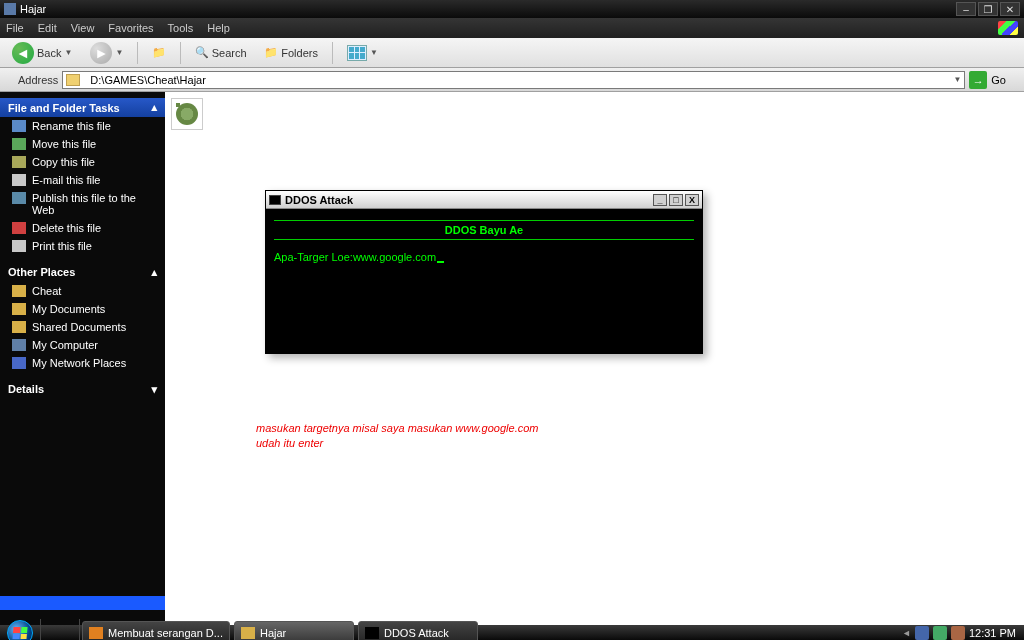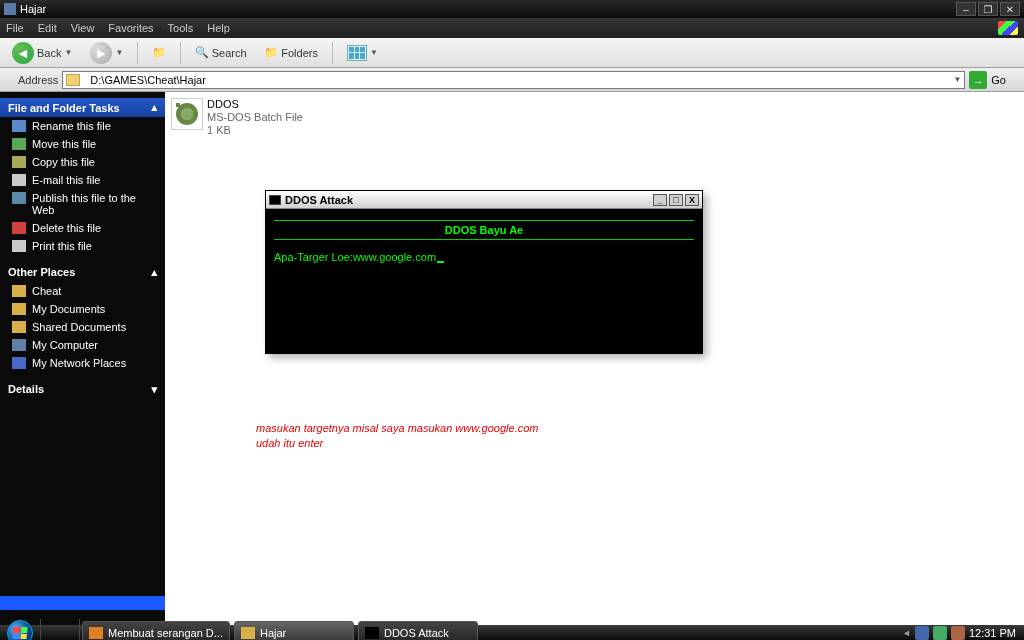--- a/index.html
+++ b/index.html
@@ -222,25 +222,20 @@
           <span>▾</span>
         </div>
     </div>
   </div>
 
   <div class="content">
     <div class="file-item">
       <div class="file-icon">
           <div class="gear"></div>
         </div>
-      <div class="file-text">
-        <div class="file-name">DDOS</div>
-        <div class="file-meta">MS-DOS Batch File</div>
-        <div class="file-meta">1 KB</div>
-      </div>
     </div>
   </div>
 </div>
 
 <div class="cmd-window">
   <div class="cmd-title">
     <div class="cmd-ico"></div>
     <div class="t">DDOS Attack</div>
     <div class="ctrls">
       <span>_</span>

